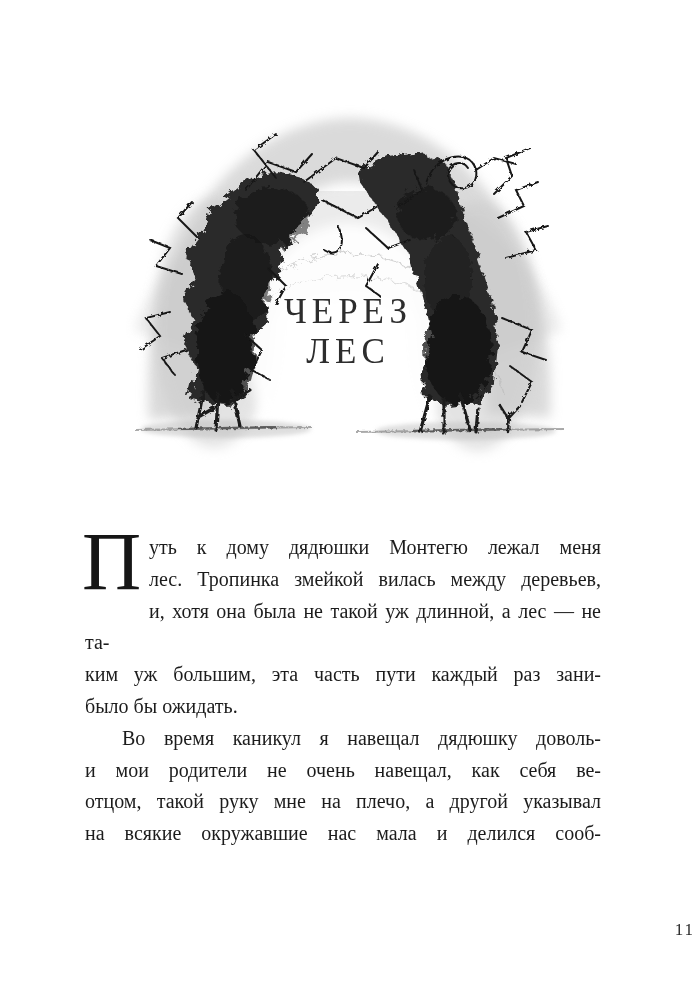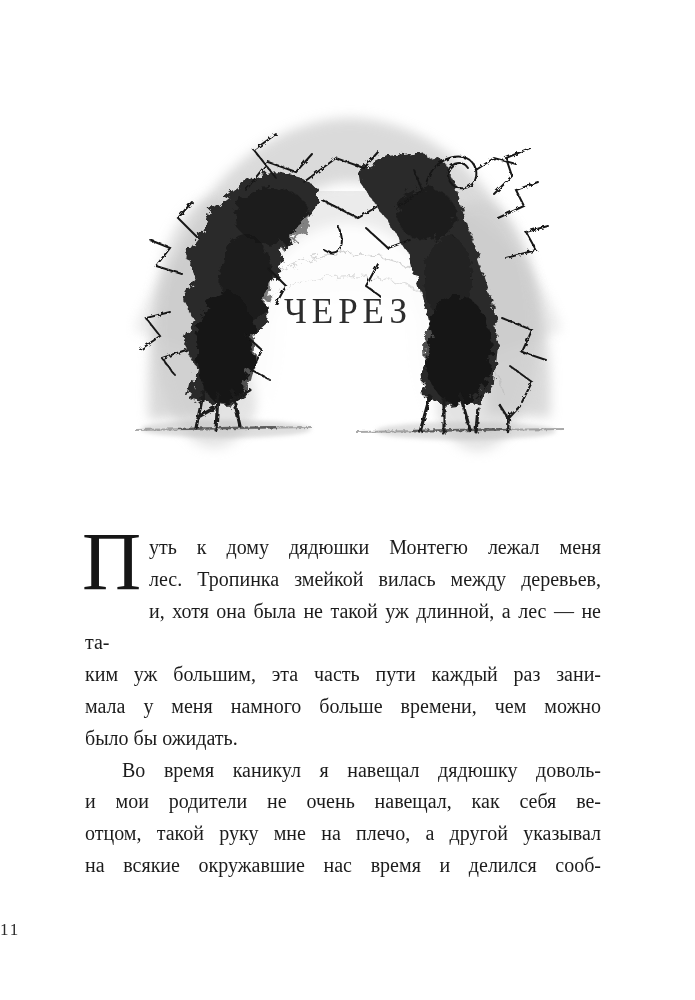--- a/index.html
+++ b/index.html
@@ -23,21 +23,21 @@
   }
   .tline.lastline{text-align-last:left;}
   .tline.indent{text-indent:37px;}
   .dropcap-spacer{float:left;width:64px;height:64px;}
   .dropcap{
     position:absolute;left:-3px;top:2px;
     font-size:82px;line-height:56px;color:#161616;
   }
   
   .page-number{
-    position:absolute;left:0;top:900px;width:695px;text-align:left;
+    position:absolute;left:0;top:900px;width:695px;text-align:right;
     font-size:17px;letter-spacing:2px;color:#2a2a2a;
   }
 </style>
 </head>
 <body>
 
 <div class="page">
 
   <svg class="illustration" viewBox="0 0 444 365" xmlns="http://www.w3.org/2000/svg" aria-hidden="true">
     <defs>
@@ -128,58 +128,56 @@
 
     <g fill="none" stroke="#1c1c1c" stroke-width="2.4" stroke-linecap="round" filter="url(#rough2)">
       <path d="M382 334 L383 316"></path>
       <path d="M383 322 L373 306"></path>
       <path d="M383 320 L394 308"></path>
     </g>
   </svg>
 
   <div class="chapter-title">
     <span class="tl">ЧЕРЕЗ</span>
+    <span class="tl">ЛЕС</span>
   </div>
 
   <div class="textblock">
     <span class="dropcap">П</span>
 
     <div>
       <div class="tline">
         <div class="dropcap-spacer"></div>
         <span>уть к дому дядюшки Монтегю лежал меня</span>
       </div>
       <div class="tline">
         <span>лес. Тропинка змейкой вилась между деревьев,</span>
       </div>
       <div class="tline">
         <span>и, хотя она была не такой уж длинной, а лес — не та-</span>
       </div>
       <div class="tline">
         <span>ким уж большим, эта часть пути каждый раз зани-</span>
       </div>
-      <div class="tline">
-        <span>мала у меня намного больше времени, чем можно</span>
-      </div>
       <div class="tline lastline">
         <span>было бы ожидать.</span>
       </div>
     </div>
 
     <div>
       <div class="tline indent">
         <span>Во время каникул я навещал дядюшку доволь-</span>
       </div>
       <div class="tline">
         <span>и мои родители не очень навещал, как себя ве-</span>
       </div>
       <div class="tline">
         <span>отцом, такой руку мне на плечо, а другой указывал</span>
       </div>
       <div class="tline">
-        <span>на всякие окружавшие нас время и делился сооб-</span>
+        <span>на всякие окружавшие нас мала и делился сооб-</span>
       </div>
     </div>
   </div>
 
   <div class="page-number">11</div>
 
 </div>
 
 </body></html>

